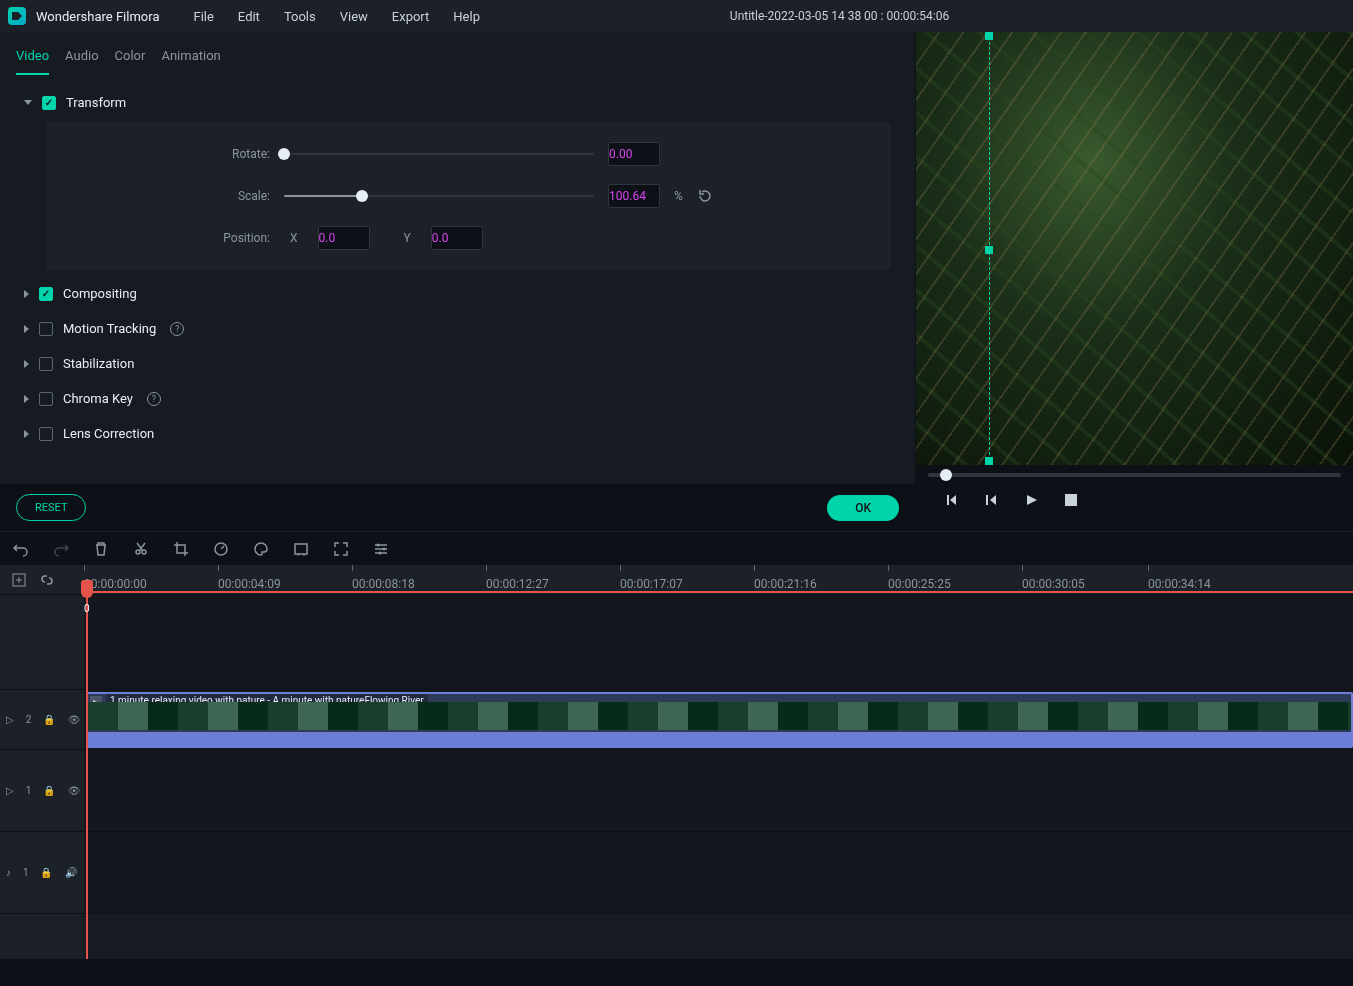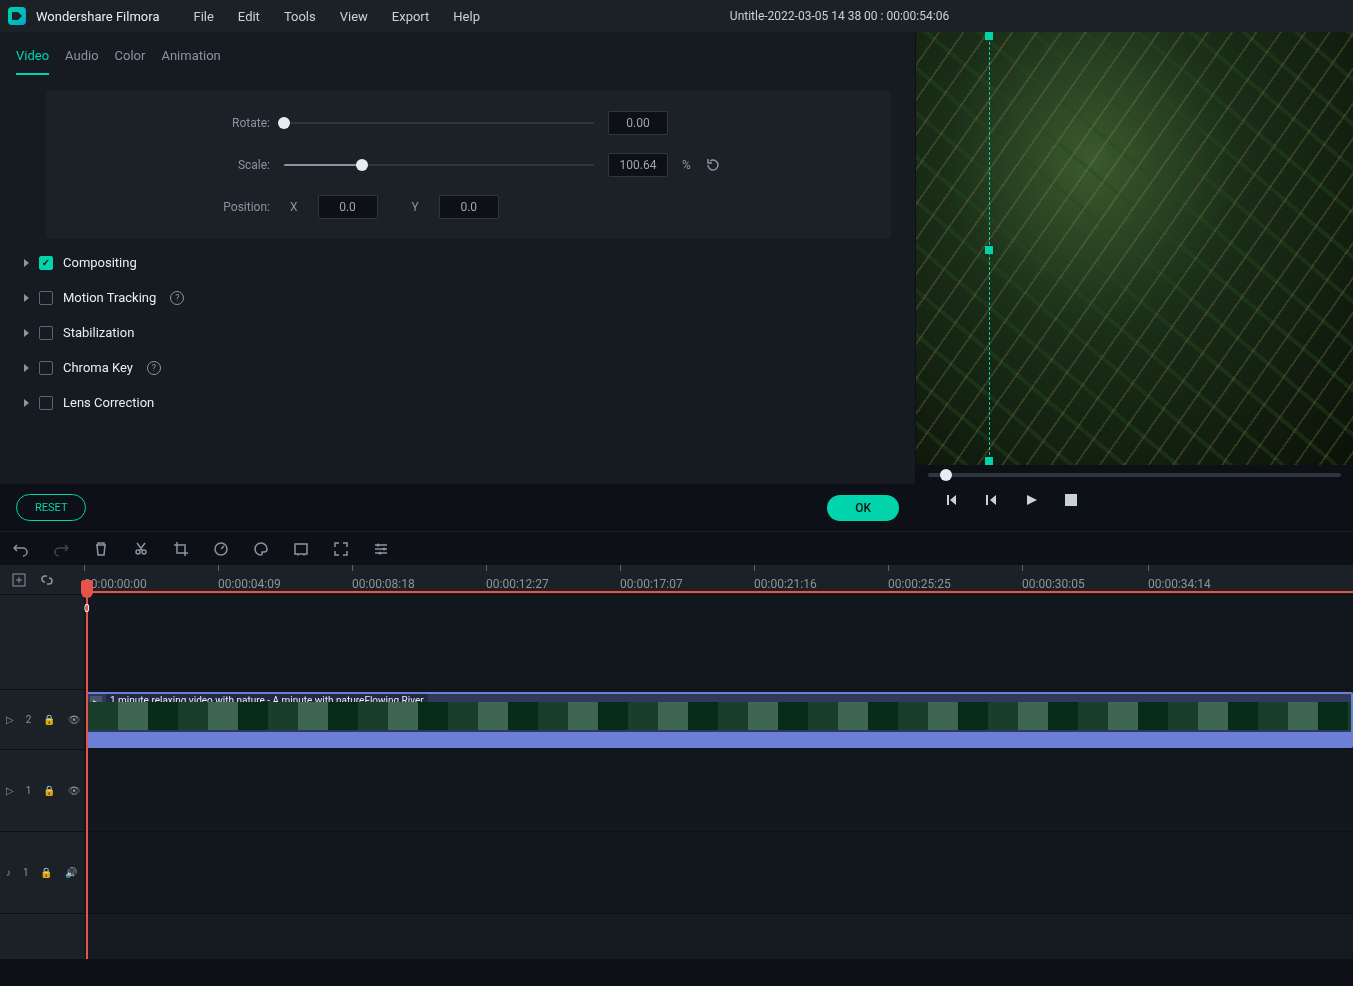--- a/index.html
+++ b/index.html
@@ -25,21 +25,21 @@
 .check.on::after { content:"✓"; color:#0d1117; font-size:10px; font-weight:bold; }
 .section-title { color:#e6edf3; font-size:13px; }
 .info-icon { width:14px; height:14px; border:1px solid #8b949e; border-radius:50%; display:flex; align-items:center; justify-content:center; font-size:9px; color:#8b949e; margin-left:4px; }
 .section-body { background:#1c2128; border-radius:4px; padding:20px 24px; margin:4px 0 8px 22px; }
 .prop-row { display:flex; align-items:center; margin-bottom:18px; gap:14px; }
 .prop-row:last-child { margin-bottom:0; }
 .prop-label { width:200px; text-align:right; color:#8b949e; font-size:12px; }
 .slider { flex:0 0 310px; height:2px; background:#30363d; position:relative; border-radius:1px; }
 .slider-fill { position:absolute; left:0; top:0; height:100%; background:#8b949e; border-radius:1px; }
 .slider-thumb { position:absolute; top:-5px; width:12px; height:12px; background:#e6edf3; border-radius:50%; transform:translateX(-6px); }
-.num-input { width:60px; height:24px; background:#0d1117; border:1px solid #30363d; color:#a3a3a3; text-align:center; font-size:12px; border-radius:2px; }
+.num-input { width:52px; height:24px; background:#0d1117; border:1px solid #30363d; color:#d946ef; text-align:left; font-size:12px; border-radius:2px; }
 .pct { color:#8b949e; font-size:12px; }
 .reset-icon { width:16px; height:16px; color:#8b949e; cursor:pointer; }
 .flip-btn { width:24px; height:24px; display:flex; align-items:center; justify-content:center; cursor:pointer; }
 .flip-btn svg { width:18px; height:14px; }
 .pos-label { color:#8b949e; margin:0 6px; }
 .footer-btns { display:flex; align-items:center; justify-content:space-between; padding:10px 16px; background:#0d1117; }
 .btn-reset { border:1.5px solid #00d4aa; color:#00d4aa; background:transparent; padding:6px 18px; border-radius:14px; font-size:11px; cursor:pointer; }
 .btn-ok { background:#00d4aa; color:#0d1117; border:none; padding:6px 28px; border-radius:14px; font-size:12px; font-weight:500; cursor:pointer; }
 .preview { flex:1; background:#0d1117; display:flex; flex-direction:column; }
 .preview-canvas { flex:1; background:radial-gradient(ellipse at 40% 30%,#3a5a2e 0%,#1a2e18 40%,#0a1208 100%); position:relative; overflow:hidden; }
@@ -102,20 +102,25 @@
 <div class="main">
   <div class="left-panel">
     <div class="tabs">
       <div class="tab active">Video</div>
       <div class="tab">Audio</div>
       <div class="tab">Color</div>
       <div class="tab">Animation</div>
     </div>
     <div class="props">
       <div class="section">
+        <div class="section-header">
+          <div class="caret"></div>
+          <div class="check on"></div>
+          <div class="section-title">Transform</div>
+        </div>
         <div class="section-body">
           <div class="prop-row">
             <div class="prop-label">Rotate:</div>
             <div class="slider">
               <div class="slider-thumb" style="left:0%"></div>
             </div>
             <input class="num-input" value="0.00" style="">
           </div>
           <div class="prop-row">
             <div class="prop-label">Scale:</div>

